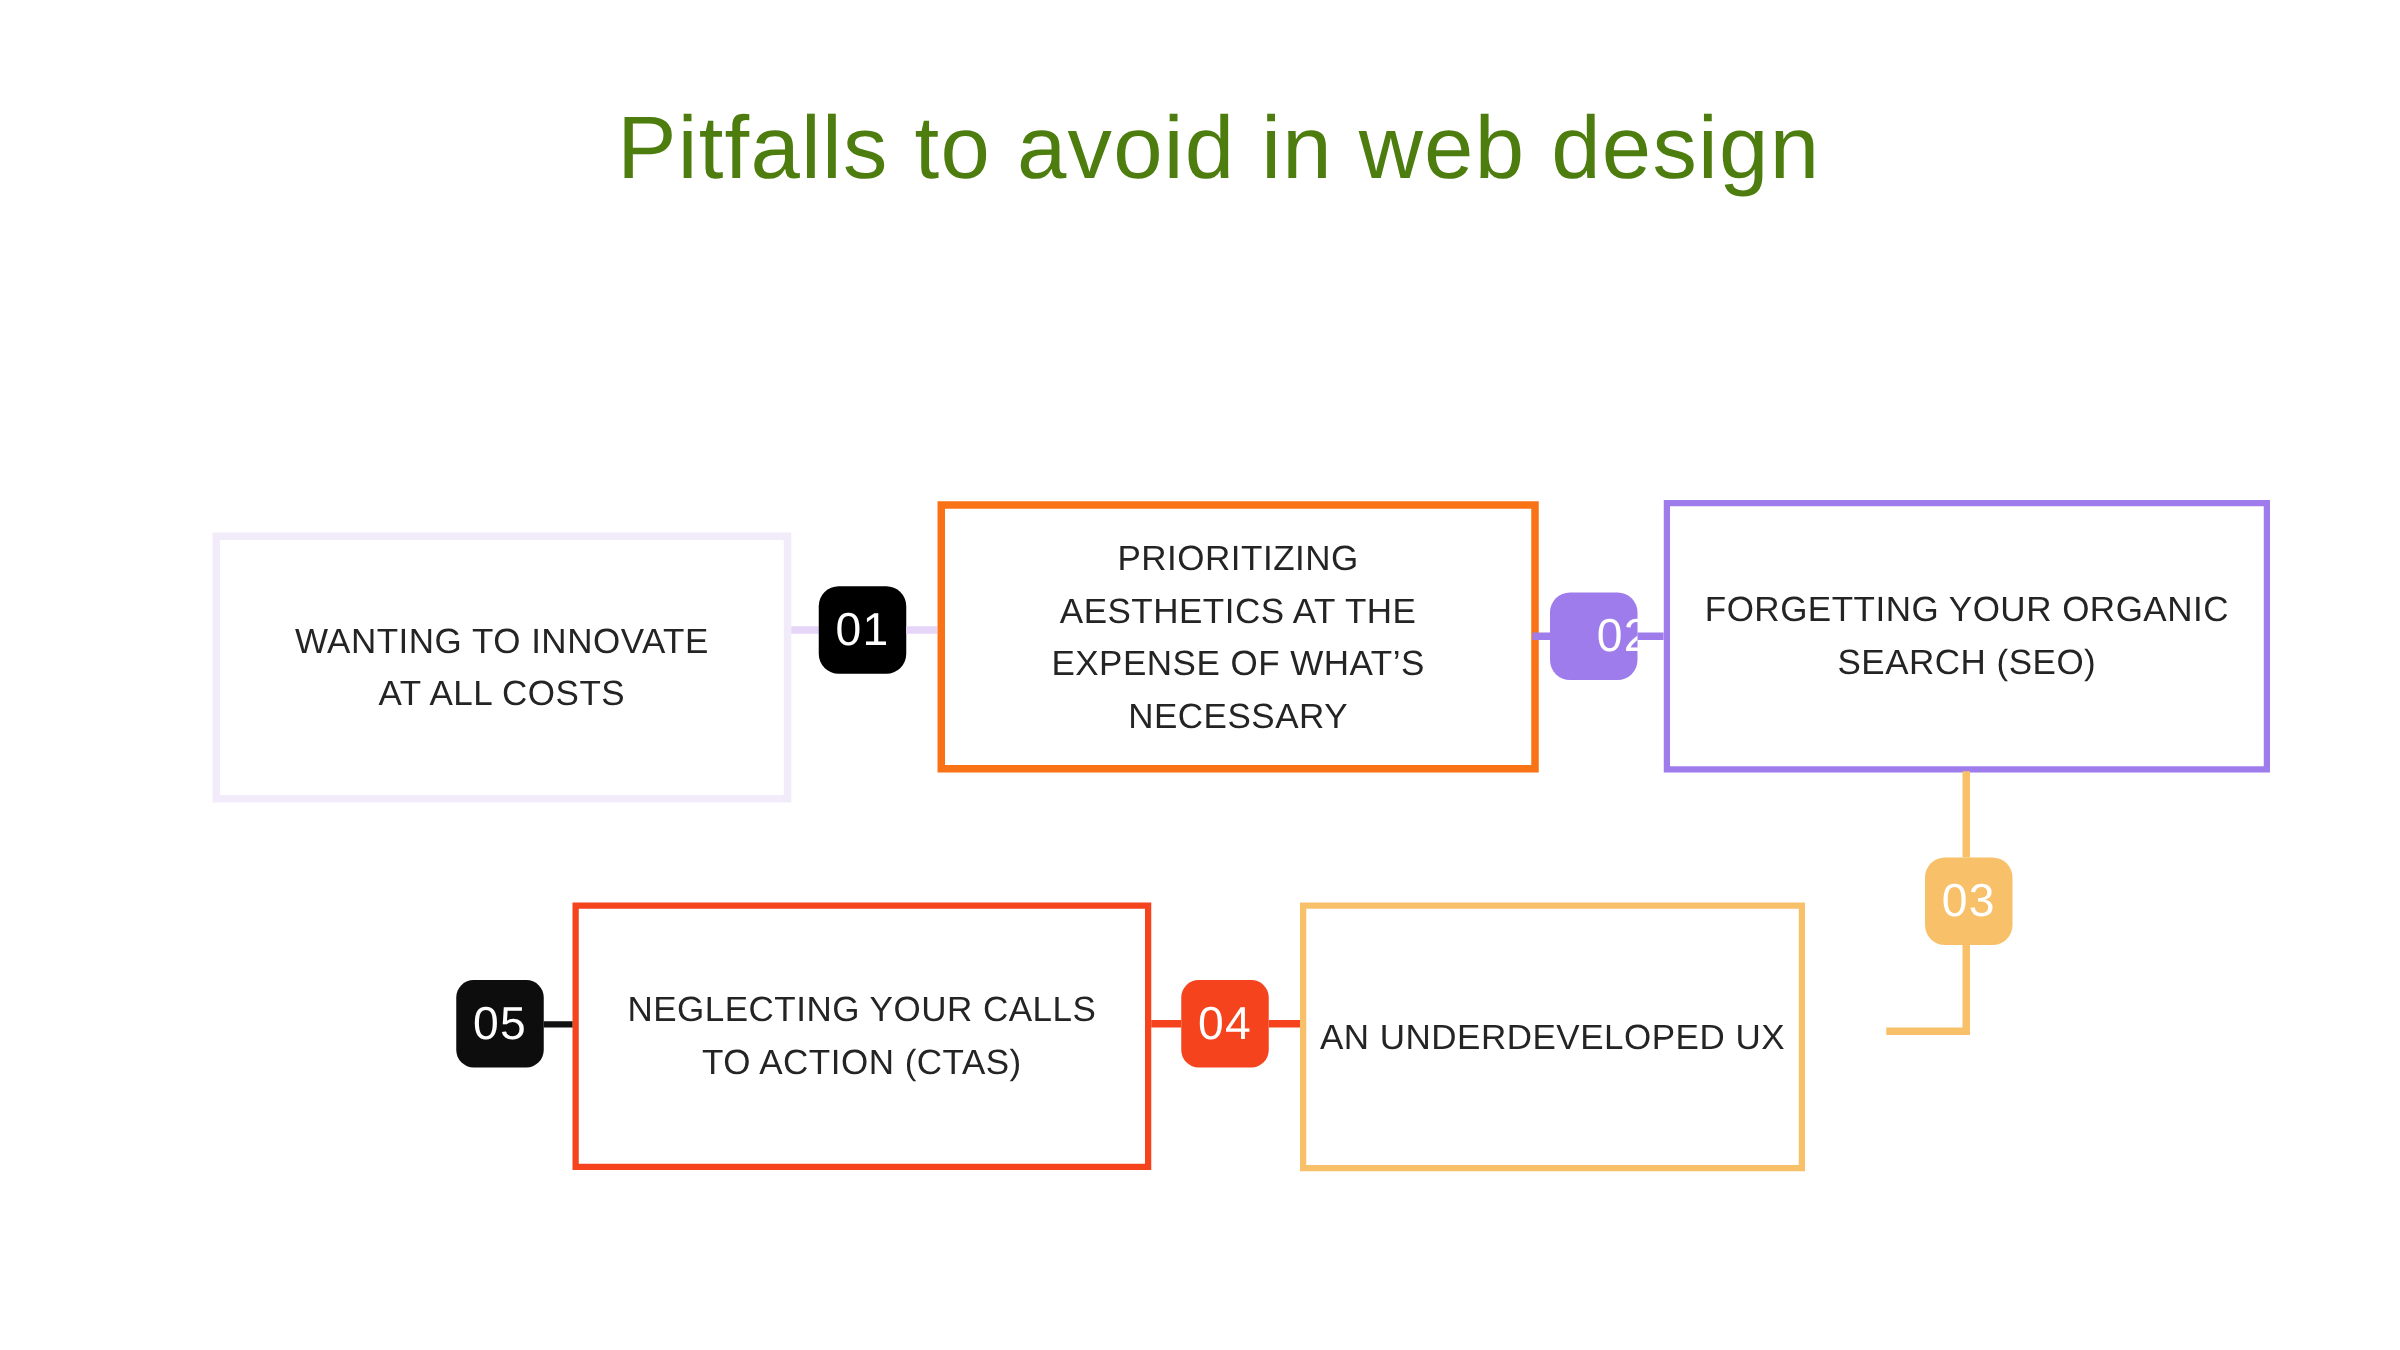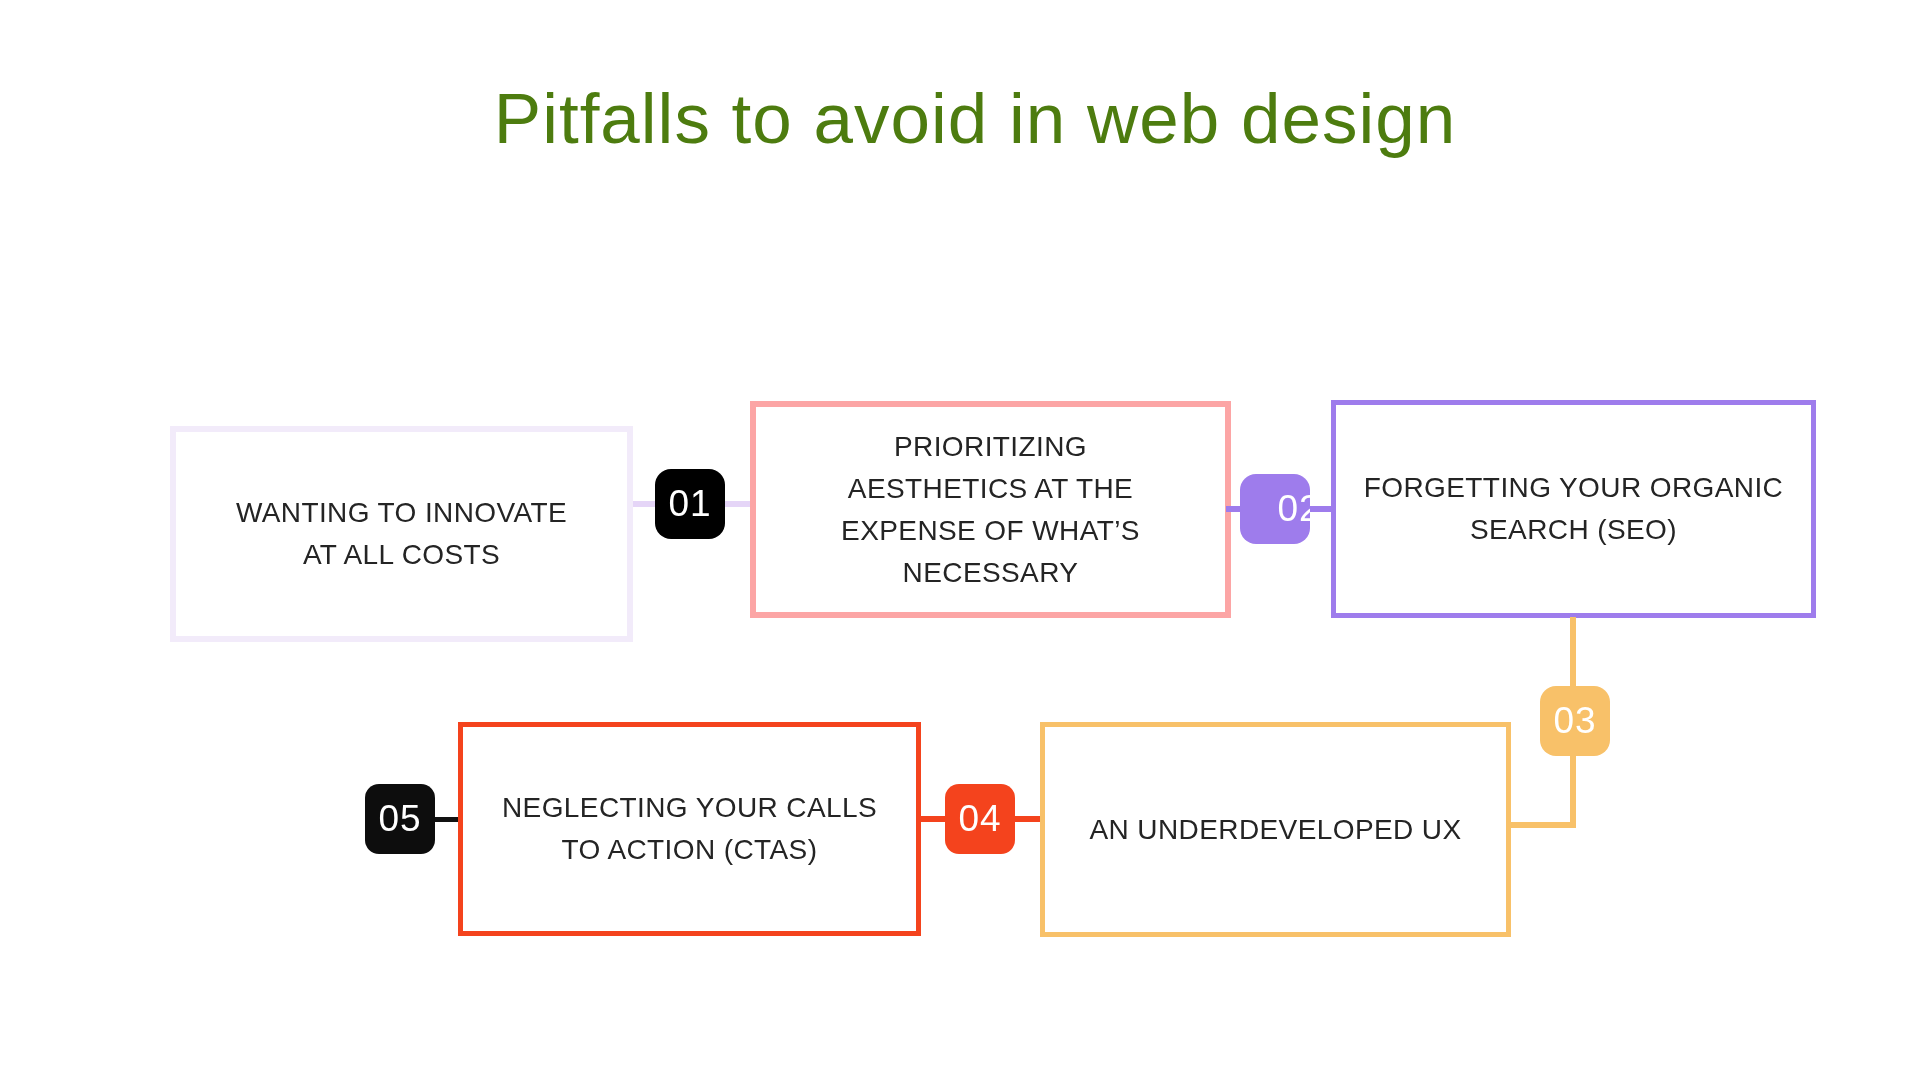--- a/index.html
+++ b/index.html
@@ -38,23 +38,23 @@
     font-weight: 500;
     line-height: 1.5;
     letter-spacing: 0.4px;
     color: #242424;
     text-align: center;
     text-transform: uppercase;
     white-space: pre-line;
   }
 
   .box-1 { left: 170px;  top: 402px; width: 463px; height: 216px; border: 6px solid #F2EBFA; margin-top: 24px; }
-  .box-2 { left: 750px;  top: 401px; width: 481px; height: 217px; border: 6px solid #fca5a5; }
+  .box-2 { left: 750px;  top: 401px; width: 481px; height: 217px; border: 6px solid #f97316; }
   .box-3 { left: 1331px; top: 400px; width: 485px; height: 218px; border: 5px solid #9E7CEC; }
-  .box-4 { left: 1040px; top: 722px; width: 471px; height: 215px; border: 5px solid #F8C169; }
+  .box-4 { left: 1040px; top: 722px; width: 404px; height: 215px; border: 5px solid #F8C169; }
   .box-5 { left: 458px;  top: 722px; width: 463px; height: 214px; border: 5px solid #F4431D; }
 
   .badge {
     position: absolute;
     width: 70px;
     height: 70px;
     border-radius: 16px;
     display: flex;
     align-items: center;
     justify-content: center;

